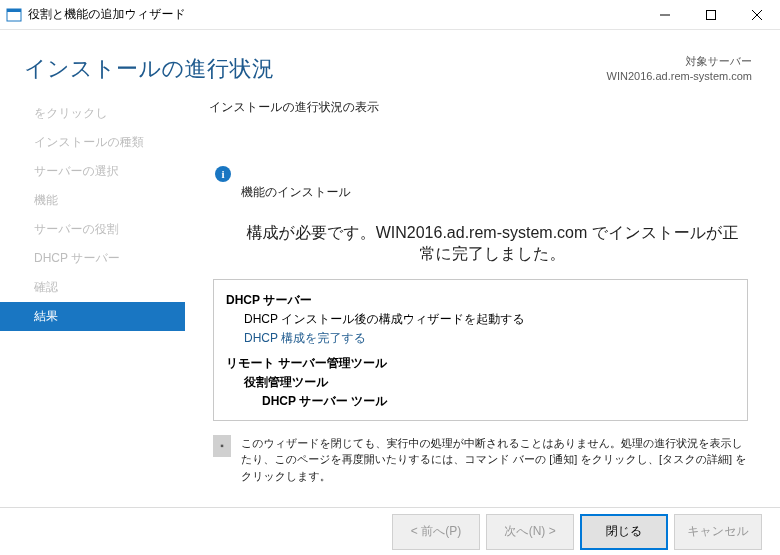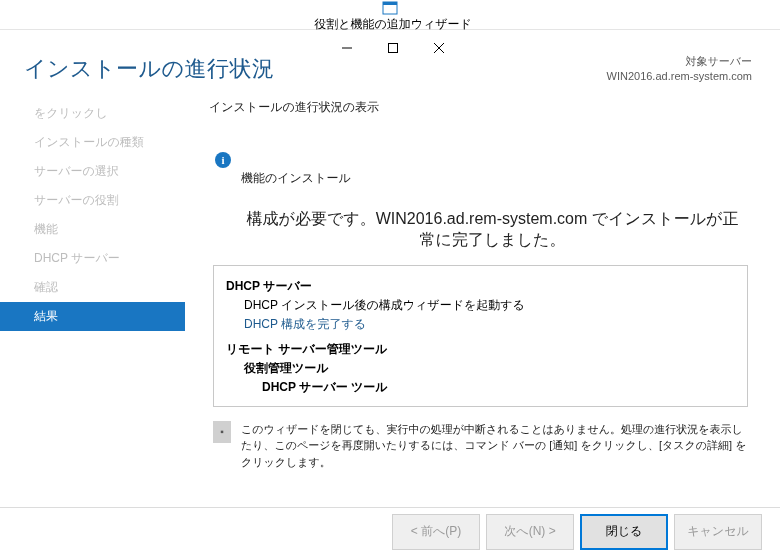--- a/index.html
+++ b/index.html
@@ -1,36 +1,36 @@
 <!DOCTYPE html>
 <html><head>
 <meta charset="utf-8">
 <style>
 * { margin: 0; padding: 0; box-sizing: border-box; font-family: "Meiryo UI", "Yu Gothic UI", sans-serif; }
 body { width: 780px; height: 555px; background: #fff; overflow: hidden; }
 
-.titlebar { height: 30px; display: flex; align-items: center; padding-left: 6px; border-bottom: 1px solid #e5e5e5; flex-direction: column; }
+.titlebar { height: 30px; display: flex; align-items: center; padding-left: 6px; border-bottom: 1px solid #e5e5e5; }
 .titlebar .icon { width: 16px; height: 16px; margin-right: 6px; }
 .titlebar .title { font-size: 12px; color: #000; flex: 1; }
 .winbtns { display: flex; }
 .winbtn { width: 46px; height: 30px; display: flex; align-items: center; justify-content: center; color: #111; }
 .winbtn svg { width: 10px; height: 10px; }
 
 .header { padding: 24px 28px 8px 24px; display: flex; justify-content: space-between; align-items: flex-start; }
 .header h1 { font-size: 22px; font-weight: 400; color: #1e5a8e; letter-spacing: 0.5px; }
 .header .target { text-align: right; font-size: 11px; color: #5a5a5a; line-height: 1.4; }
 
 .body { display: flex; height: 430px; }
 
 .sidebar { width: 185px; padding-top: 6px; }
 .step { font-size: 12px; padding: 6px 0 6px 34px; color: #bdbdbd; cursor: default; }
 .step.active { background: #1976c2; color: #fff; }
 
 .main { flex: 1; padding: 6px 28px 0 24px; display: flex; flex-direction: column; }
-.subtitle { font-size: 12px; color: #222; margin-bottom: 18px; }
+.subtitle { font-size: 12px; color: #222; margin-bottom: 32px; }
 .status-row { display: flex; align-items: center; gap: 10px; margin-bottom: 10px; padding-left: 6px; }
 .info-icon { width: 16px; height: 16px; border-radius: 50%; background: #1976c2; color: #fff; display: flex; align-items: center; justify-content: center; font-size: 11px; font-weight: bold; font-family: Georgia, serif; }
 .status-text { font-size: 12px; color: #222; margin-top: 36px; }
 .progress { height: 6px; background: #047a78; margin: 0 6px 12px 6px; }
 .done-text { font-size: 16px; color: #222; padding: 0 6px 14px 30px; text-align: center; }
 
 .results-box { border: 1px solid #c8c8c8; margin: 0 4px; padding: 10px 12px; font-size: 12px; height: 200px; }
 .results-box .lvl0 { font-weight: bold; margin-top: 2px; }
 .results-box .lvl1 { padding-left: 18px; margin-top: 2px; }
 .results-box .lvl2 { padding-left: 36px; margin-top: 2px; }
@@ -82,22 +82,22 @@
     <div>対象サーバー</div>
     <div>WIN2016.ad.rem-system.com</div>
   </div>
 </div>
 
 <div class="body">
   <div class="sidebar">
     <div class="step">をクリックし</div>
     <div class="step">インストールの種類</div>
     <div class="step">サーバーの選択</div>
+    <div class="step">機能</div>
     <div class="step">サーバーの役割</div>
-    <div class="step">機能</div>
     <div class="step">DHCP サーバー</div>
     <div class="step">確認</div>
     <div class="step active">結果</div>
   </div>
 
   <div class="main">
     <div class="subtitle">インストールの進行状況の表示</div>
 
     <div class="status-row">
       <div class="info-icon">i</div>

